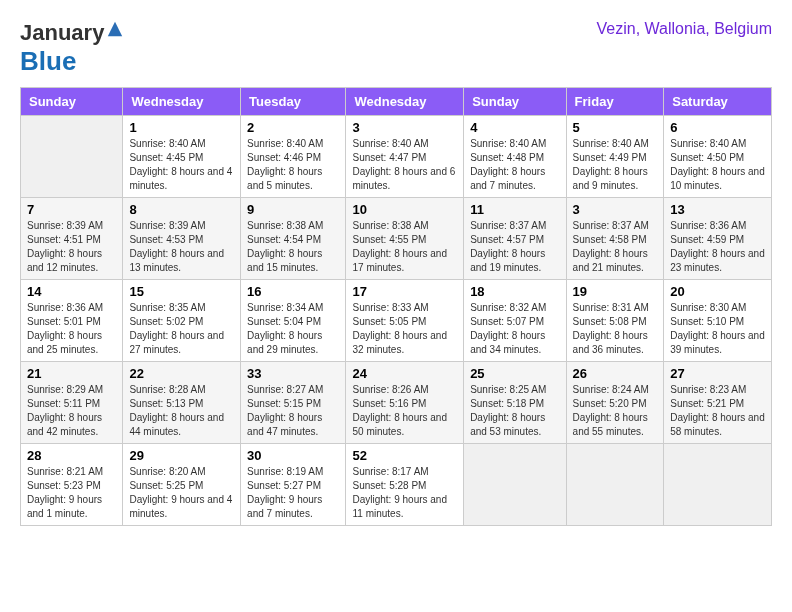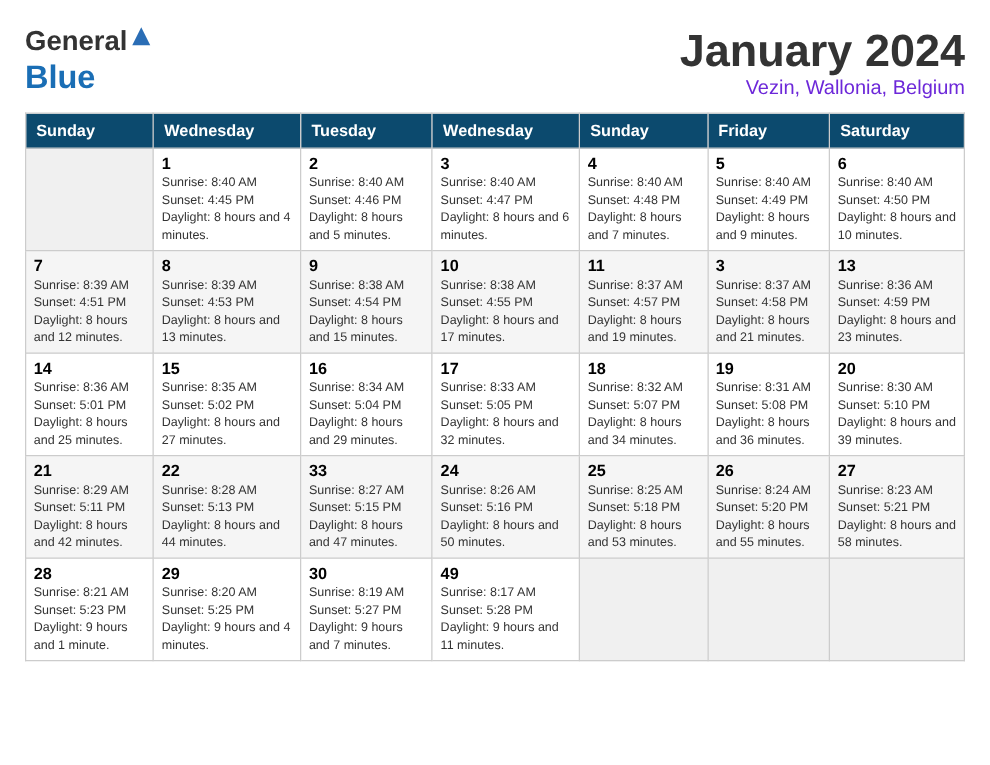--- a/index.html
+++ b/index.html
@@ -52,21 +52,21 @@
     .subtitle {
       font-size: 16px;
       color: #6d28d9;
     }
     table {
       width: 100%;
       border-collapse: collapse;
       font-size: 11px;
     }
     thead tr th {
-      background-color: #0c4a6e;
+      background-color: #8b5cf6;
       color: #fff;
       text-align: left;
       padding: 6px 8px;
       font-size: 13px;
       font-weight: bold;
       border: 1px solid #ccc;
     }
     tbody tr td {
       border: 1px solid #ccc;
       vertical-align: top;
@@ -93,29 +93,28 @@
     .empty-cell {
       background-color: #f0f0f0 !important;
     }
   </style>
 </head>
 <body>
 
 <div class="header">
   <div class="logo">
     <div class="logo-text">
-      <span class="logo-general">General</span>
+      <span class="logo-general">January</span>
       <svg class="logo-icon" viewBox="0 0 20 20">
         <polygon points="2,18 10,2 18,18" fill="#2a6db5"></polygon>
       </svg>
     </div>
     <span class="logo-blue">Blue</span>
   </div>
   <div class="title-section">
-    <div class="month-title">January 2024</div>
     <div class="subtitle">Vezin, Wallonia, Belgium</div>
   </div>
 </div>
 
 <table>
   <thead>
     <tr>
     <th>Sunday</th>
         <th>Wednesday</th>
         <th>Tuesday</th>
@@ -250,21 +249,21 @@
         </td>
         <td>
           <div class="day-number">29</div>
           <div class="day-info">Sunrise: 8:20 AM<br>Sunset: 5:25 PM<br>Daylight: 9 hours and 4 minutes.</div>
         </td>
         <td>
           <div class="day-number">30</div>
           <div class="day-info">Sunrise: 8:19 AM<br>Sunset: 5:27 PM<br>Daylight: 9 hours and 7 minutes.</div>
         </td>
         <td>
-          <div class="day-number">49</div>
+          <div class="day-number">52</div>
           <div class="day-info">Sunrise: 8:17 AM<br>Sunset: 5:28 PM<br>Daylight: 9 hours and 11 minutes.</div>
         </td>
         <td class="empty-cell"></td>
         <td class="empty-cell"></td>
         <td class="empty-cell"></td>
       </tr>
     </tbody>
 </table>
 
 </body></html>

